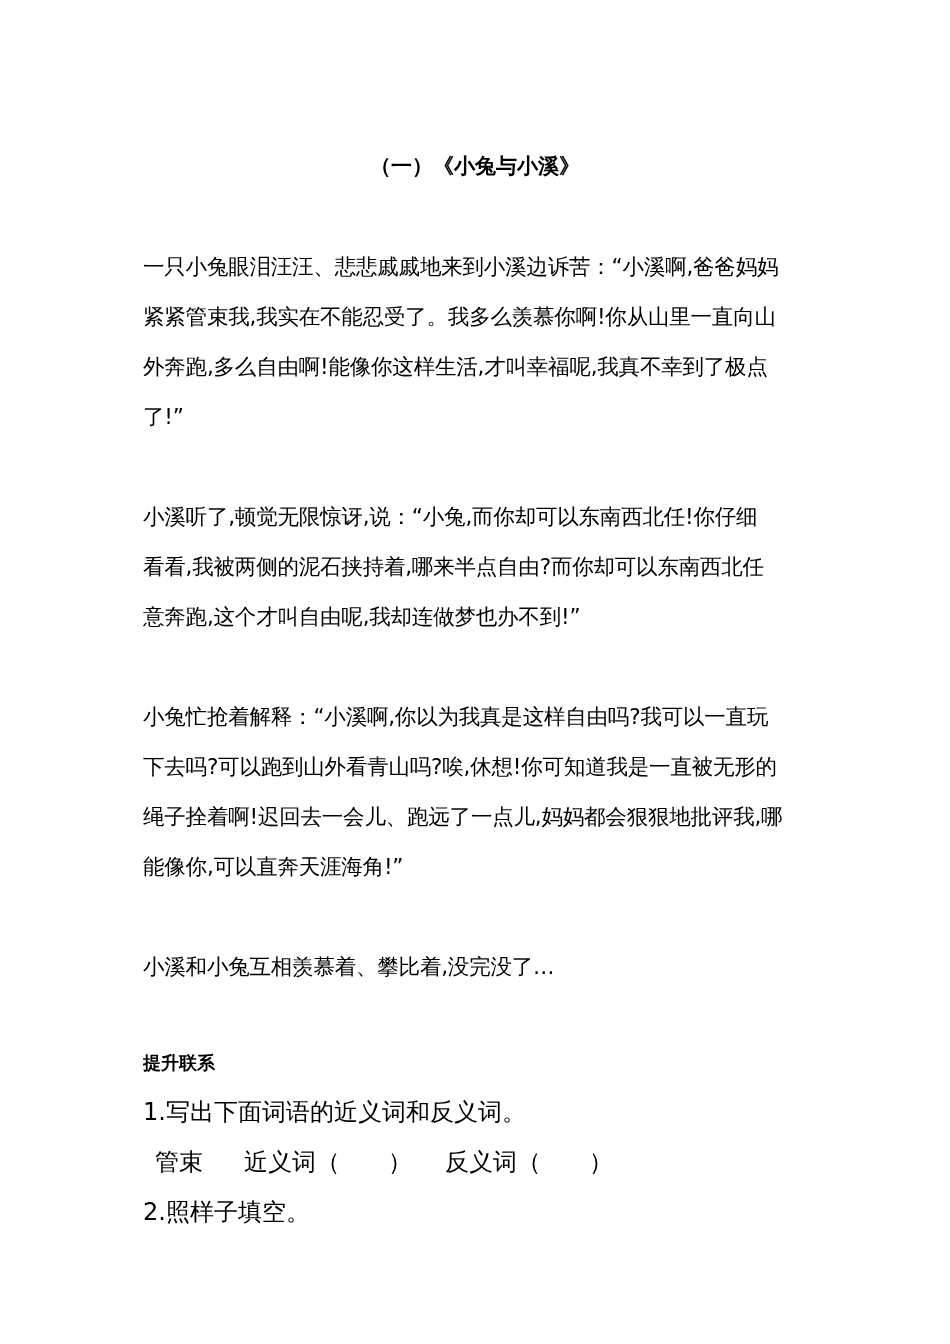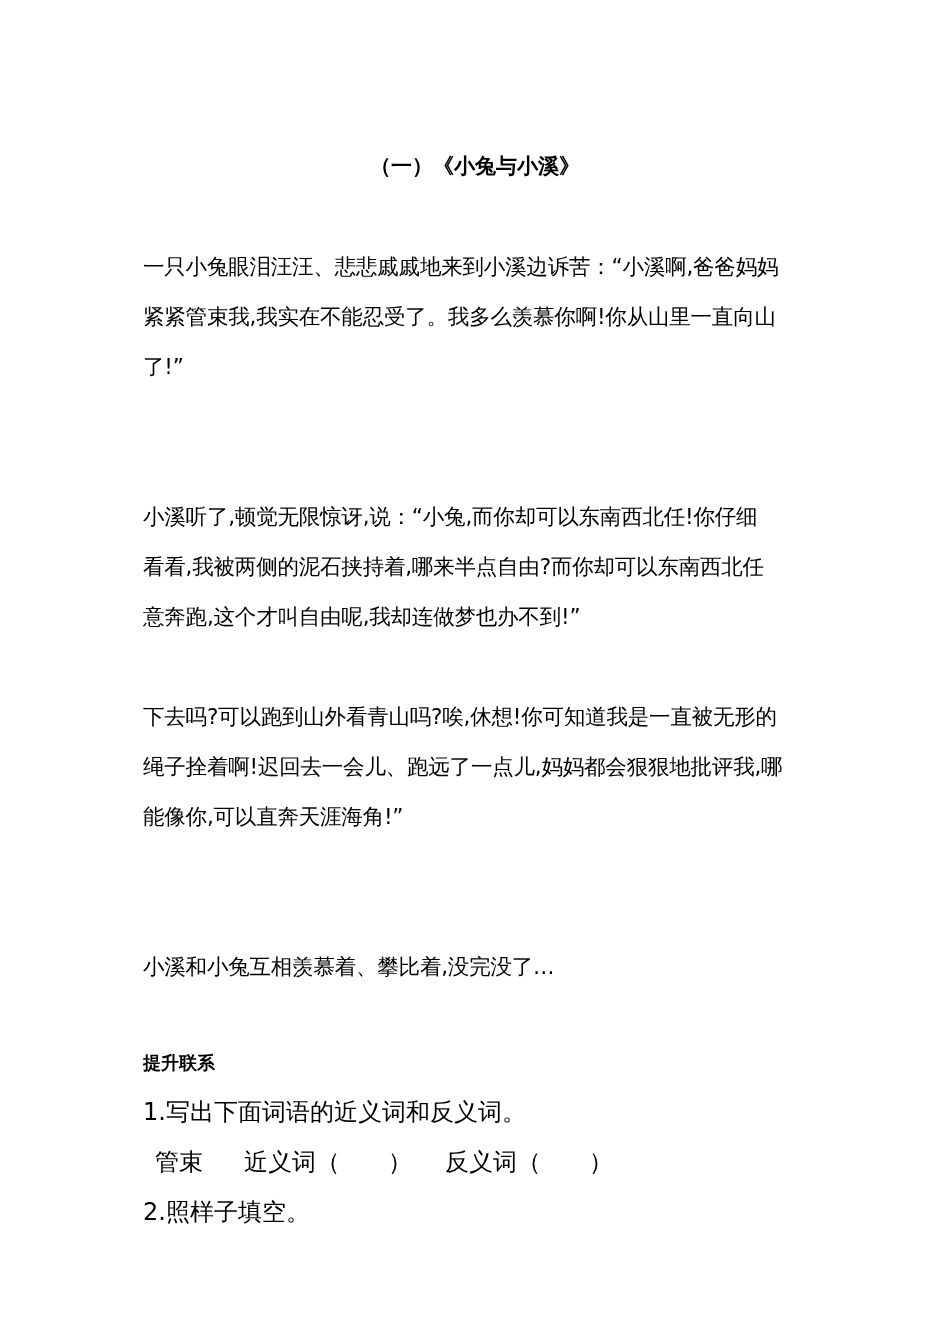--- a/index.html
+++ b/index.html
@@ -77,30 +77,32 @@
 </head>
 <body>
 
 <div class="page">
 
   <div class="title">（一）《小兔与小溪》</div>
 
   <div class="para p1">
     <span class="line">一只小兔眼泪汪汪、悲悲戚戚地来到小溪边诉苦：“小溪啊,爸爸妈妈</span>
     <span class="line">紧紧管束我,我实在不能忍受了。我多么羡慕你啊!你从山里一直向山</span>
+    <span class="line">外奔跑,多么自由啊!能像你这样生活,才叫幸福呢,我真不幸到了极点</span>
     <span class="line">了!”</span>
   </div>
 
   <div class="para p2">
     <span class="line">小溪听了,顿觉无限惊讶,说：“小兔,而你却可以东南西北任!你仔细</span>
     <span class="line">看看,我被两侧的泥石挟持着,哪来半点自由?而你却可以东南西北任</span>
     <span class="line">意奔跑,这个才叫自由呢,我却连做梦也办不到!”</span>
   </div>
 
   <div class="para p3">
+    <span class="line">小兔忙抢着解释：“小溪啊,你以为我真是这样自由吗?我可以一直玩</span>
     <span class="line">下去吗?可以跑到山外看青山吗?唉,休想!你可知道我是一直被无形的</span>
     <span class="line">绳子拴着啊!迟回去一会儿、跑远了一点儿,妈妈都会狠狠地批评我,哪</span>
     <span class="line">能像你,可以直奔天涯海角!”</span>
   </div>
 
   <div class="para p4">
     <span class="line">小溪和小兔互相羡慕着、攀比着,没完没了…</span>
   </div>
 
   <div class="section-title">提升联系</div>

